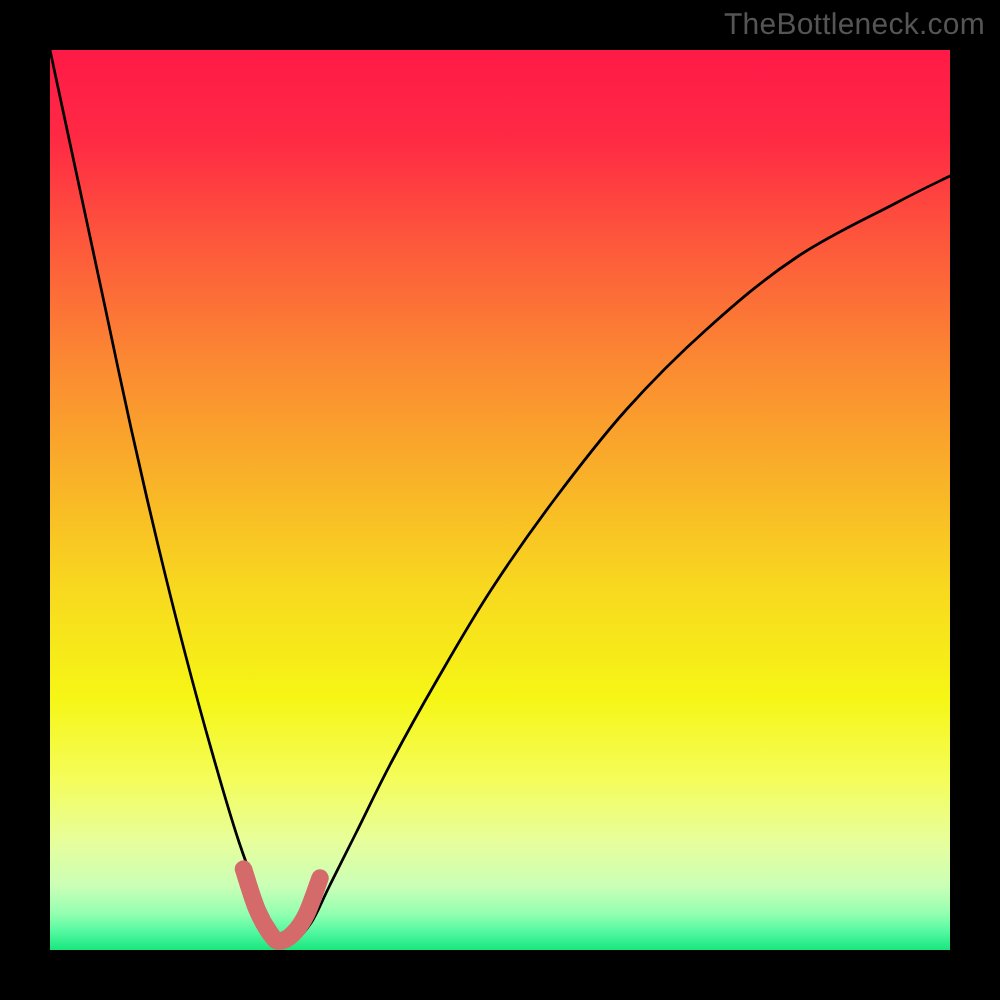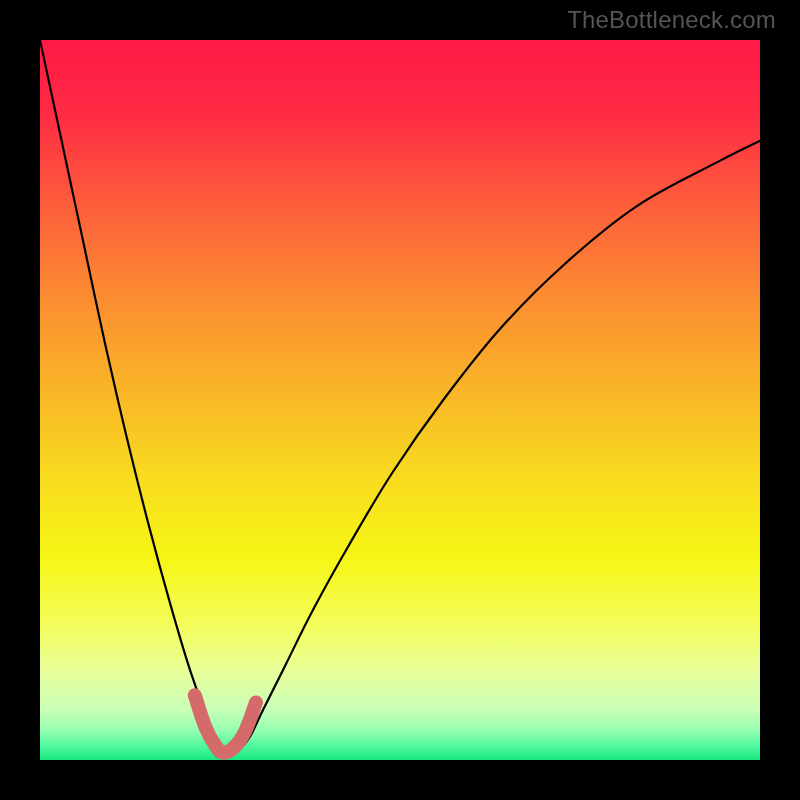--- a/index.html
+++ b/index.html
@@ -31,21 +31,21 @@
   .curve-svg {
     position: absolute;
     inset: 0;
     width: 100%;
     height: 100%;
     display: block;
   }
   .watermark {
     position: absolute;
     top: 6px;
-    right: 24px;
+    right: 12px;
     color: #555;
     font-size: 24px;
     font-weight: 500;
     letter-spacing: 0.2px;
     user-select: none;
   }
 </style>
 </head>
 <body>
 

